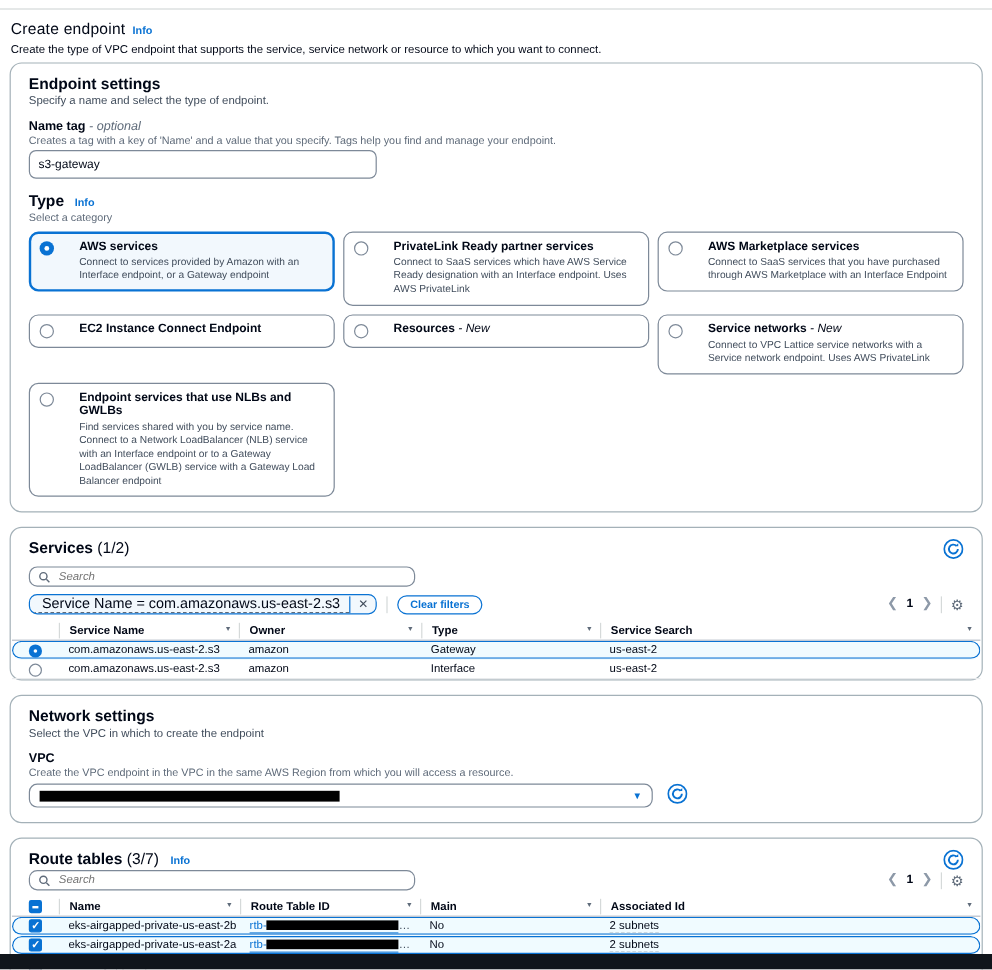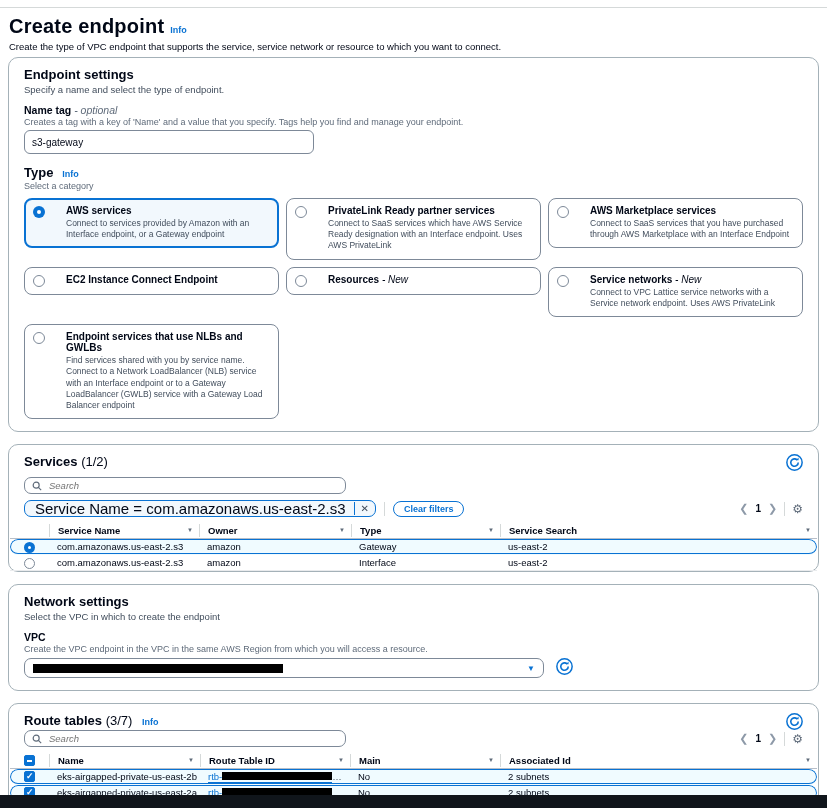--- a/index.html
+++ b/index.html
@@ -4,21 +4,21 @@
 <style>
   * { box-sizing: border-box; }
   html,body { margin:0; padding:0; }
   body {
     width:827px; height:808px; overflow:hidden; position:relative;
     background:#fff; color:#000716;
     font-family:"Liberation Sans", sans-serif;
   }
   .top-divider { height:8px; border-bottom:1px solid #d5d9d9; }
   .page-header { padding:7px 9px 5px; }
-  .page-title { font-size:20px; font-weight:bold; display:inline; letter-spacing:0.2px; }
+  .page-title { font-size:13px; font-weight:normal; display:inline; letter-spacing:0.2px; }
   .info-link { color:#0972d3; font-size:9px; font-weight:bold; margin-left:6px; text-decoration:none; cursor:pointer; }
   .page-desc { font-size:9.5px; margin-top:3px; color:#000716; }
 
   .card { border:1px solid #a4b1b8; border-radius:10px; margin:0 8px 12px; padding:9px 15px 12px; background:#fff; }
   .section-title { font-size:13px; font-weight:bold; }
   .count { font-weight:normal; }
   .section-desc { font-size:9.5px; color:#414d5c; margin-top:2px; }
   .field-label { font-size:10.5px; font-weight:bold; margin-top:9px; }
   .optional { font-weight:normal; font-style:italic; color:#5f6b7a; }
   .field-desc { font-size:9px; color:#5f6b7a; margin-top:1px; }
@@ -36,21 +36,21 @@
   .radio.checked { border:none; background:#0972d3; }
   .radio.checked::after { content:""; position:absolute; inset:4px; background:#fff; border-radius:50%; }
 
   .card-hdr { display:flex; justify-content:space-between; align-items:flex-start; }
   .refresh-btn { width:17px; height:17px; cursor:pointer; }
   .search-box { display:flex; align-items:center; gap:5px; width:322px; height:17px; border:1px solid #7d8998; border-radius:7px; padding:0 7px; margin-top:6px; }
   .search-box input { border:none; outline:none; flex:1; font-size:9.5px; font-style:italic; color:#5f6b7a; font-family:inherit; background:transparent; }
   .filter-row { display:flex; align-items:center; justify-content:space-between; margin-top:6px; }
   .filter-left { display:flex; align-items:center; gap:8px; }
   .filter-chip { display:flex; align-items:center; border:1px solid #0972d3; border-radius:7px; background:#f2f8fd; height:17px; overflow:hidden; }
-  .filter-chip-label { font-size:15px; color:#000716; padding:0 8px; border-bottom:1px dashed #5f6b7a; margin:0 0 0 2px; }
+  .filter-chip-label { font-size:12px; color:#000716; padding:0 8px; border-bottom:1px dashed #5f6b7a; margin:0 0 0 2px; }
   .filter-chip-x { border-left:1px solid #0972d3; padding:1px 6px; color:#414d5c; font-size:10px; cursor:pointer; }
   .v-divider { width:1px; height:14px; background:#d5d9d9; }
   .clear-filters { border:1.5px solid #0972d3; color:#0972d3; border-radius:9px; font-size:9px; font-weight:bold; padding:2px 10px; background:#fff; cursor:pointer; }
   .pagination { display:flex; align-items:center; gap:7px; color:#5f6b7a; font-size:10px; }
   .page-num { color:#000716; font-weight:bold; }
   .chev { cursor:pointer; color:#8d99a8; font-size:11px; line-height:1; }
   .gear { font-size:12px; color:#5f6b7a; cursor:pointer; line-height:1; }
 
   .tbl { margin:5px -14px 0; font-size:9.5px; }
   .tbl-hdr { display:grid; align-items:center; height:17px; font-weight:bold; border-bottom:1px solid #b6bec9; color:#000716; }

